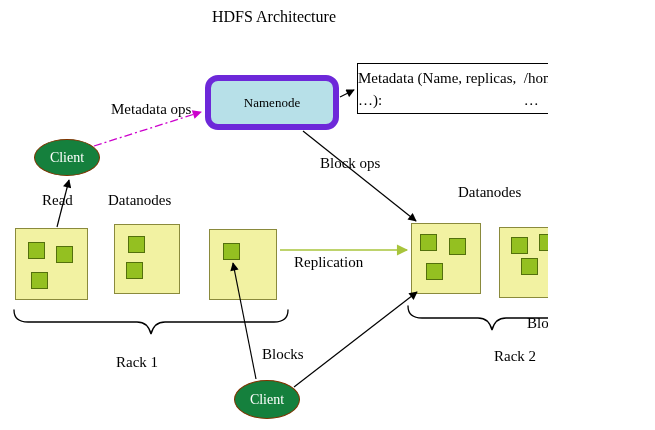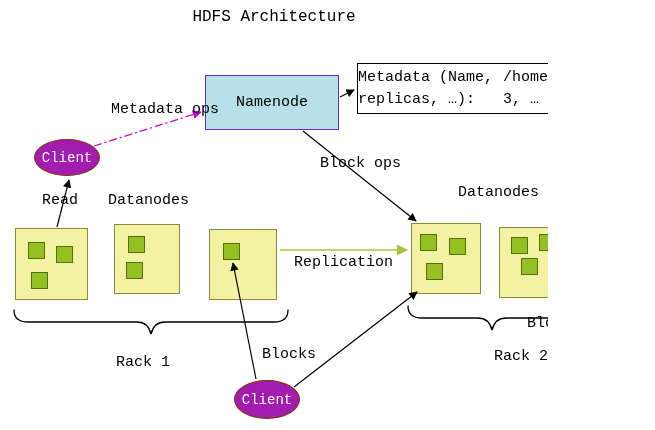--- a/index.html
+++ b/index.html
@@ -1,21 +1,21 @@
 <!DOCTYPE html>
 <html><head>
 <meta charset="utf-8">
 <style>
   html, body { margin: 0; padding: 0; background: #ffffff; }
   .canvas {
     position: relative;
     width: 548px;
     height: 430px;
     background: #ffffff;
-    font-family: Liberation Mono, monospace;
+    font-family: Liberation Serif, serif;
     color: #000;
     overflow: hidden;
   }
   .title {
     position: absolute;
     top: 8px; left: 0; right: 0;
     text-align: center;
     font-size: 16px;
   }
   .overlay {
@@ -29,40 +29,40 @@
   .lbl {
     position: absolute;
     z-index: 3;
     font-size: 15px;
     white-space: nowrap;
   }
   .namenode {
     left: 205px; top: 75px;
     width: 134px; height: 55px;
     background: #b7e0e8;
-    border: 1px solid #6d28d9;
-    border-radius: 0;
+    border: 6px solid #6d28d9;
+    border-radius: 13px;
     display: flex; align-items: center; justify-content: center;
-    font-size: 15px;
+    font-size: 13px;
     z-index: 1;
   }
   .metabox {
     left: 357px; top: 63px;
     width: 282px; height: 51px;
     background: #ffffff;
     border: 1px solid #000;
     display: flex; flex-direction: row;
     align-items: center; justify-content: center;
     font-size: 15px;
     line-height: 22px;
     z-index: 1;
   }
   .client {
     width: 66px; height: 37px;
-    background: #a21caf;
+    background: #15803d;
     border: 1px solid #7f3300;
     border-radius: 50%;
     display: flex; align-items: center; justify-content: center;
     color: #ffffff;
     font-size: 14px;
     z-index: 1;
   }
   .dnode {
     background: #f2f2a2;
     border: 1px solid #8a8a3c;

